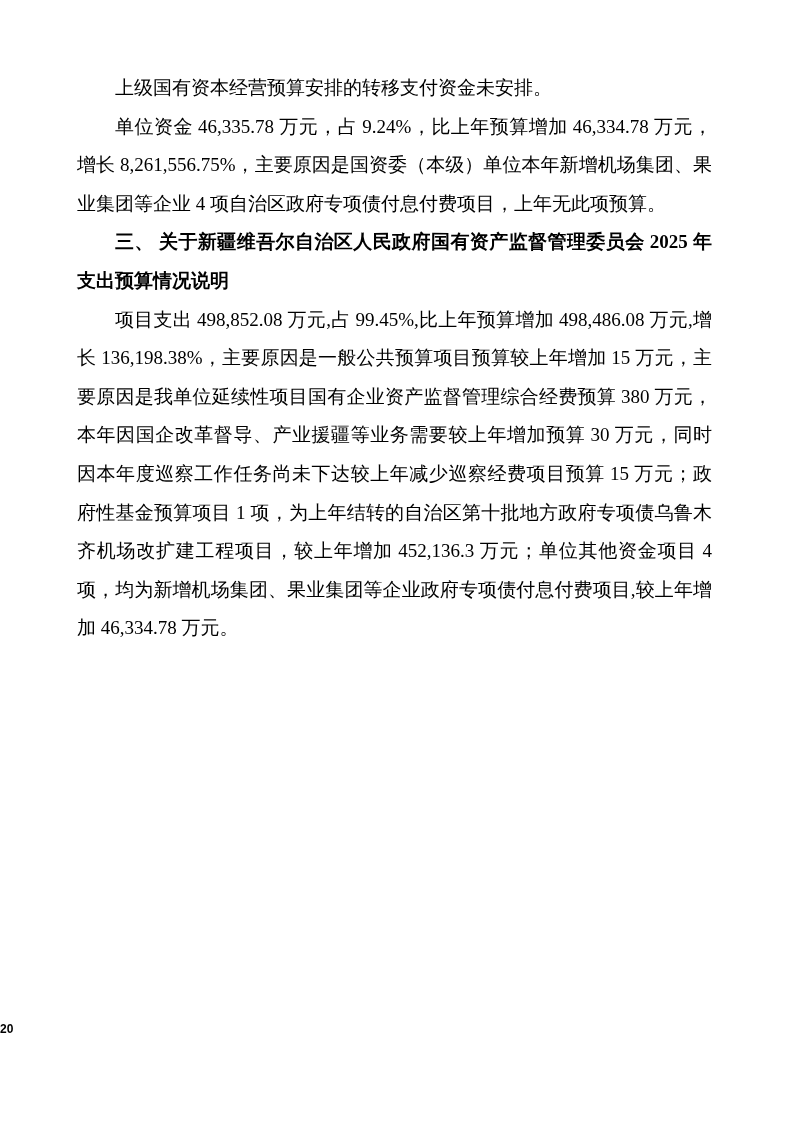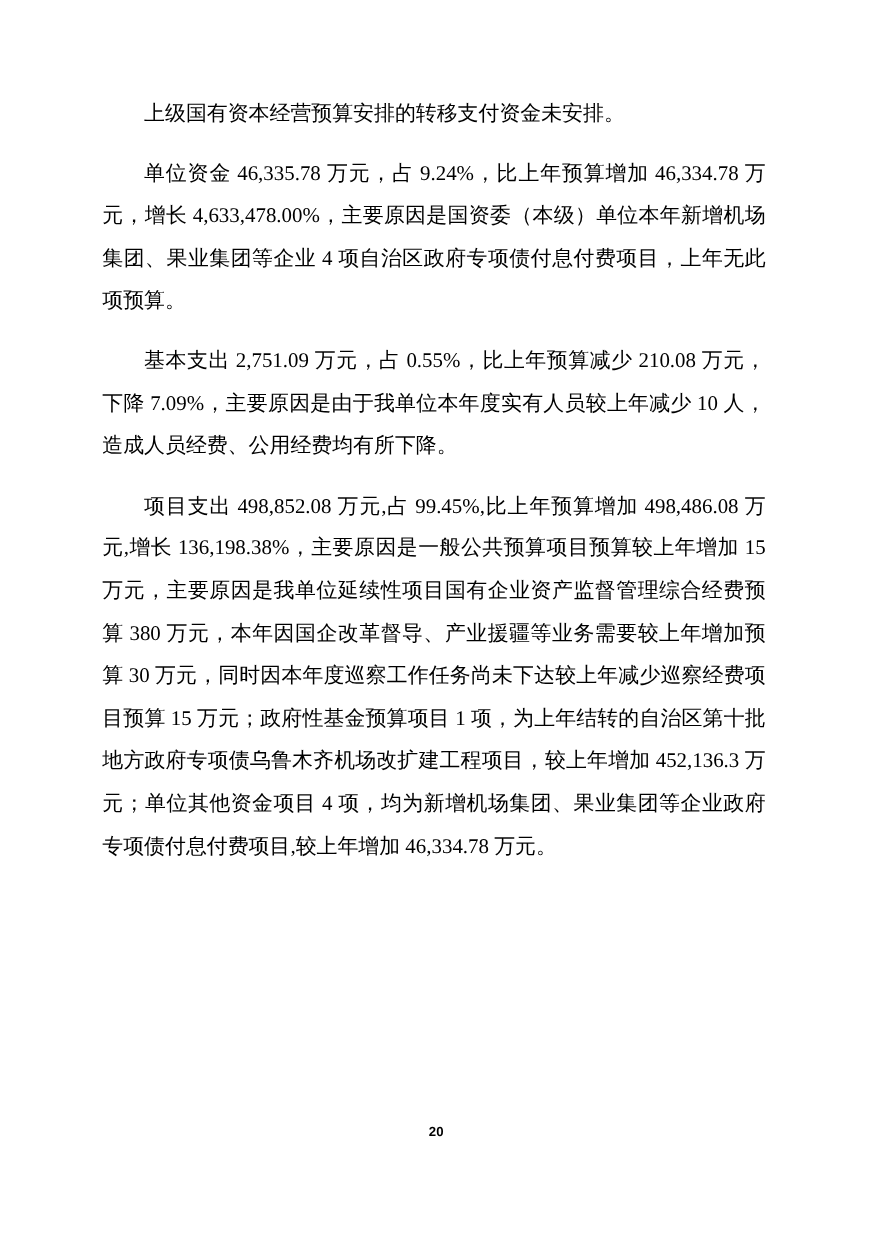--- a/index.html
+++ b/index.html
@@ -16,48 +16,48 @@
     font-family: "Liberation Serif", "DejaVu Serif", serif;
     color: #000000;
   }
   .content {
     position: absolute;
     left: 77px;
     top: 69px;
     width: 635px;
   }
   .para {
-    margin: 16px;
+    margin: 0;
     font-size: 19px;
     line-height: 38.6px;
     text-align: justify;
     text-indent: 2em;
     color: #000000;
     word-break: break-all;
   }
   .para.heading {
     font-weight: 700;
   }
   .footer-pagenum {
     position: absolute;
     left: 0;
     right: 0;
     top: 1022px;
-    text-align: center;
+    text-align: left;
     font-family: "Liberation Sans", "DejaVu Sans", sans-serif;
     font-size: 12px;
     font-weight: 600;
     color: #000000;
   }
 </style>
 </head>
 <body>
 
 <div class="page">
   <div class="content">
     <p class="para">上级国有资本经营预算安排的转移支付资金未安排。</p>
-    <p class="para">单位资金 46,335.78 万元，占 9.24%，比上年预算增加 46,334.78 万元，增长 4,633,478.00%，主要原因是国资委（本级）单位本年新增机场集团、果业集团等企业 4 项自治区政府专项债付息付费项目，上年无此项预算。</p>
-    <p class="para">基本支出 2,751.09 万元，占 0.55%，比上年预算减少 210.08 万元，下降 7.09%，主要原因是由于我单位本年度实有人员较上年减少 10 人，造成人员经费、公用经费均有所下降。</p>
+    <p class="para">单位资金 46,335.78 万元，占 9.24%，比上年预算增加 46,334.78 万元，增长 8,261,556.75%，主要原因是国资委（本级）单位本年新增机场集团、果业集团等企业 4 项自治区政府专项债付息付费项目，上年无此项预算。</p>
+    <p class="para heading">三、 关于新疆维吾尔自治区人民政府国有资产监督管理委员会 2025 年支出预算情况说明</p>
     <p class="para">项目支出 498,852.08 万元,占 99.45%,比上年预算增加 498,486.08 万元,增长 136,198.38%，主要原因是一般公共预算项目预算较上年增加 15 万元，主要原因是我单位延续性项目国有企业资产监督管理综合经费预算 380 万元，本年因国企改革督导、产业援疆等业务需要较上年增加预算 30 万元，同时因本年度巡察工作任务尚未下达较上年减少巡察经费项目预算 15 万元；政府性基金预算项目 1 项，为上年结转的自治区第十批地方政府专项债乌鲁木齐机场改扩建工程项目，较上年增加 452,136.3 万元；单位其他资金项目 4 项，均为新增机场集团、果业集团等企业政府专项债付息付费项目,较上年增加 46,334.78 万元。</p>
   </div>
 
   <div class="footer-pagenum">20</div>
 </div>
 
 </body></html>

